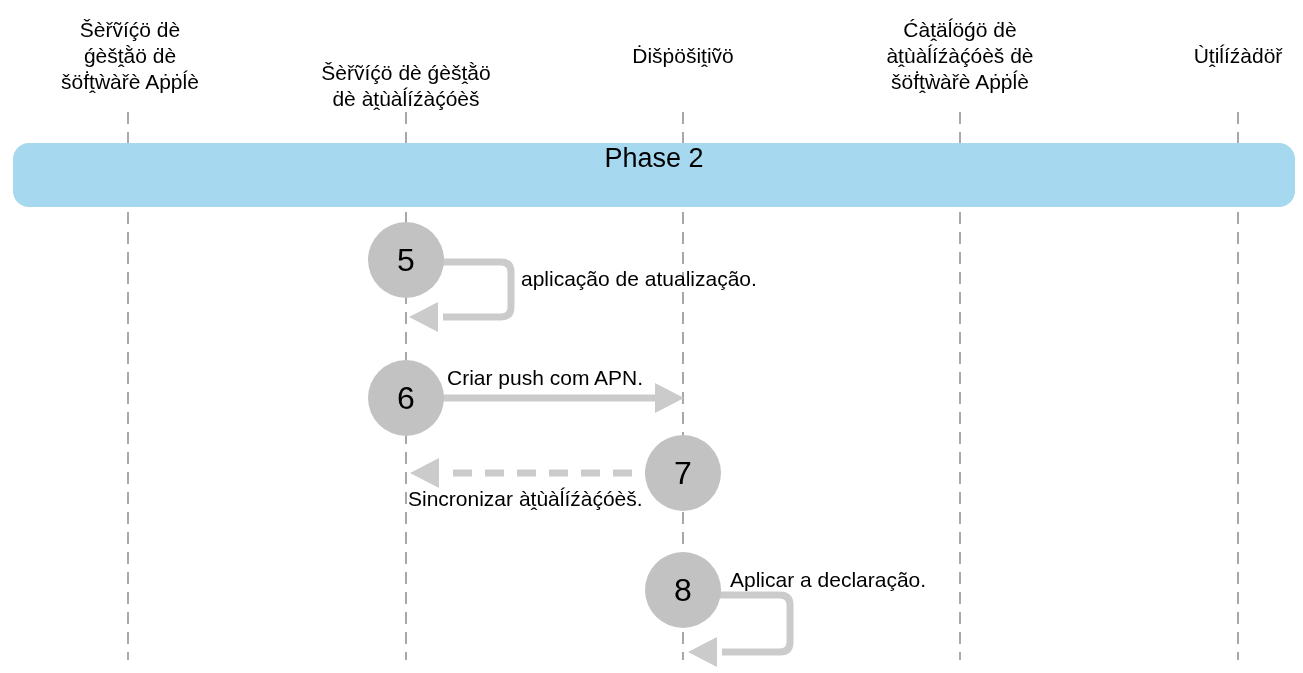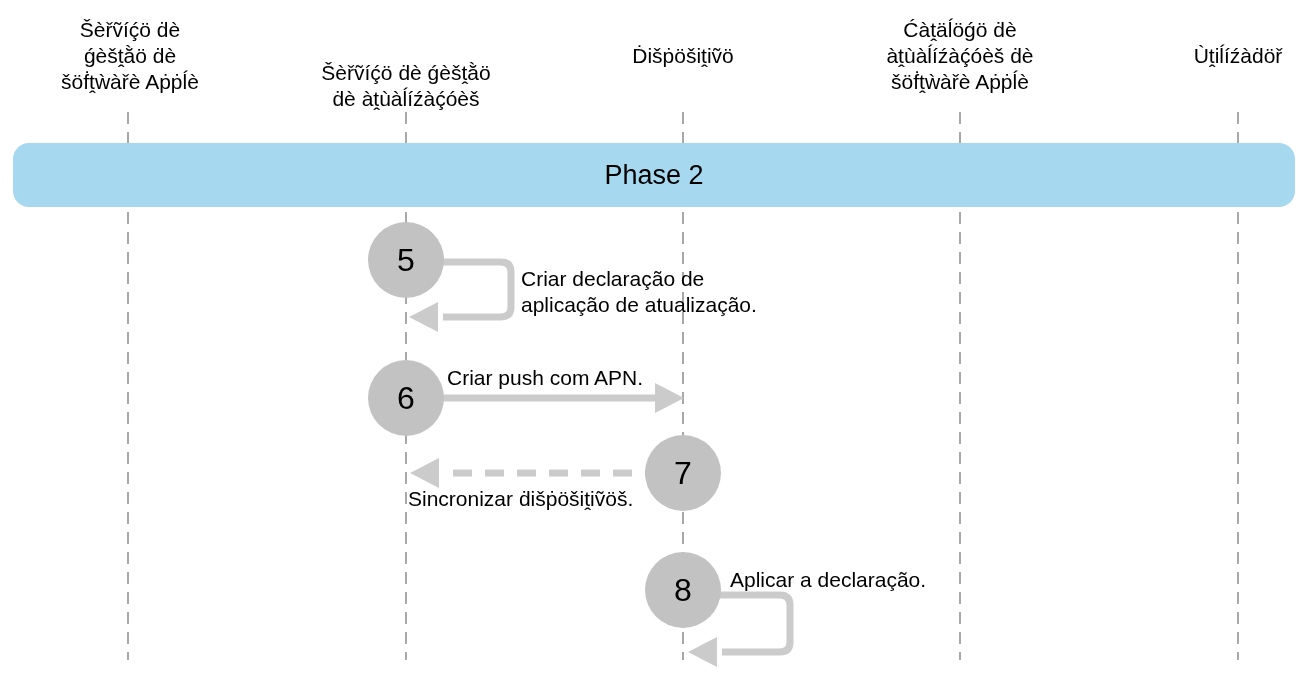--- a/index.html
+++ b/index.html
@@ -41,21 +41,21 @@
 
   
   .phase-banner {
     position: absolute;
     left: 13px;
     top: 143px;
     width: 1282px;
     height: 64px;
     border-radius: 16px;
     display: flex;
-    align-items: center;
+    align-items: flex-start;
     justify-content: center;
     font-size: 27px;
     z-index: 3;
   }
 
   
   .step-circle {
     position: absolute;
     width: 76px;
     height: 76px;
@@ -134,26 +134,25 @@
     <span>6</span>
   </div>
   <div class="step-circle" style="left: 645px; top: 435px; background-color: rgb(194, 194, 194);">
     <span>7</span>
   </div>
   <div class="step-circle" style="left: 645px; top: 552px; background-color: rgb(194, 194, 194);">
     <span>8</span>
   </div>
 
   <div class="msg-label" style="left:521px; top:266px;">
-    <div>Criar declaração de</div>
     <div>aplicação de atualização.</div>
   </div>
   <div class="msg-label" style="left:447px; top:365px;">
     <div>Criar push com APN.</div>
   </div>
   <div class="msg-label" style="left:408px; top:486px;">
-    <div>Sincronizar ḋišṗöšiṱiṽöš.</div>
+    <div>Sincronizar àṱùàĺíźàḉóèš.</div>
   </div>
   <div class="msg-label" style="left:730px; top:567px;">
     <div>Aplicar a declaração.</div>
   </div>
 
 </div>
 
 </body></html>

